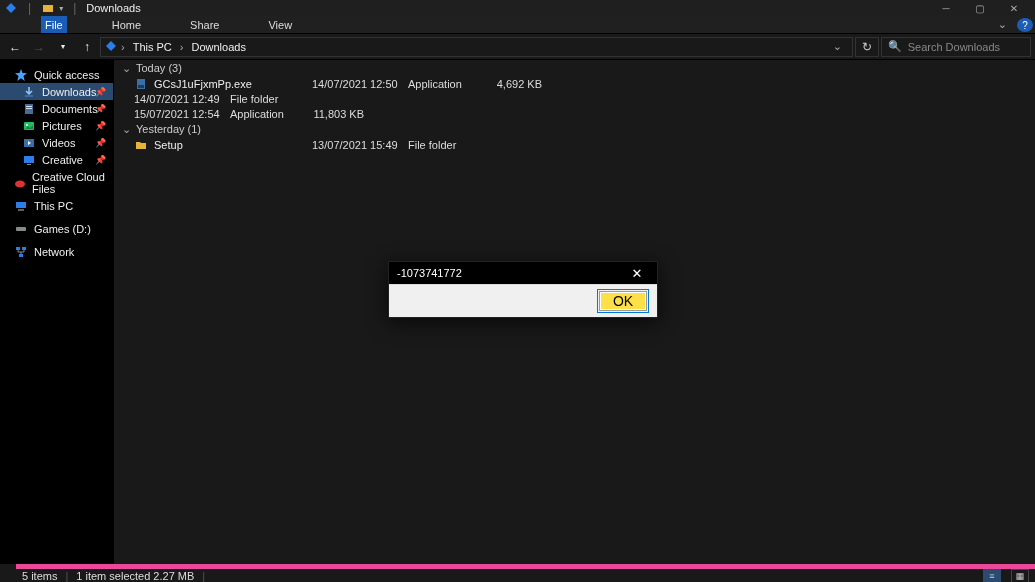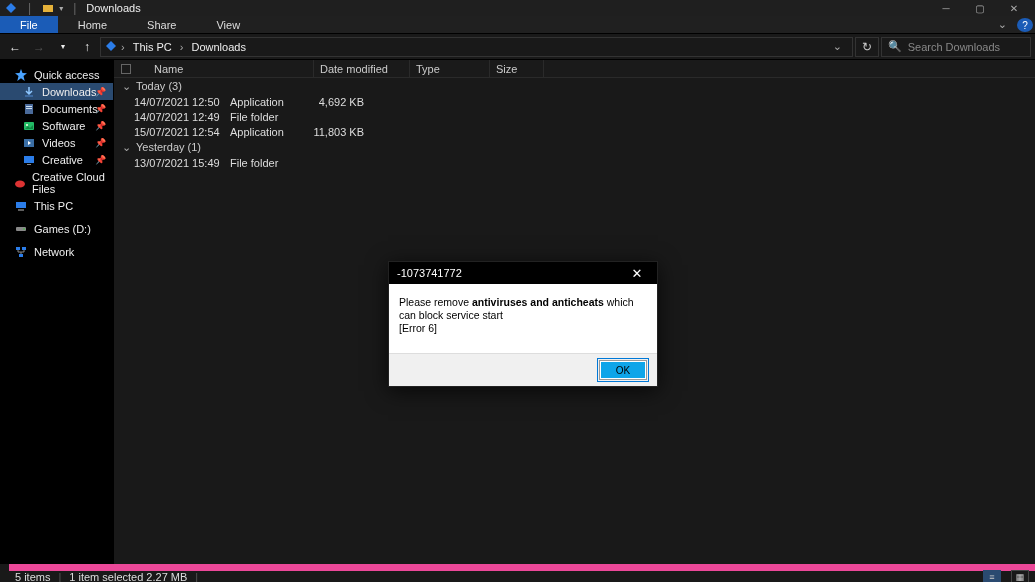--- a/index.html
+++ b/index.html
@@ -32,24 +32,25 @@
   
   .menubar {
     height: 18px;
     background: #202020;
     display: flex;
     align-items: stretch;
     font-size: 11px;
     border-bottom: 1px solid #000;
   }
   .menubar .tab {
-    padding: 0 20px;
+    padding: 0 4px;
     display: flex;
     align-items: center;
     color: #ddd;
+    margin-left: 41px;
   }
   .menubar .tab.file { background: #1b5cb7; color: #fff; }
   .menubar .spacer { flex: 1; }
   .menubar .expand { padding: 0 8px; display: flex; align-items: center; color: #aaa; }
 
   
   .addressrow {
     height: 26px;
     background: #191919;
     display: flex;
@@ -170,24 +171,24 @@
   }
   .file-row .fname { width: 178px; display: flex; align-items: center; gap: 6px; }
   .file-row .fdate { width: 96px; color: #ddd; }
   .file-row .ftype { width: 80px; color: #ddd; }
   .file-row .fsize { width: 54px; color: #ddd; text-align: right; }
   .fi-icon { width: 14px; height: 14px; display: flex; align-items: center; justify-content: center; font-size: 11px; }
 
   
   .statusbar {
     position: absolute;
-    left: 9px; right: 0; bottom: 0;
+    left: 16px; right: 0; bottom: 0;
     height: 18px;
     background: #191919;
-    border-top: 7px solid #ec4899;
+    border-top: 5px solid #ec4899;
     display: flex;
     align-items: center;
     padding: 0 6px;
     font-size: 11px;
     color: #ddd;
     gap: 8px;
   }
   .statusbar .ssep { color: #555; }
   .statusbar .spacer { flex: 1; }
   .statusbar .viewbtn { width: 18px; height: 14px; border: 1px solid #444; margin-left: 2px; display: flex; align-items: center; justify-content: center; color: #ccc; font-size: 9px; }
@@ -227,24 +228,24 @@
   .dlg-footer {
     background: #f0f0f0;
     border-top: 1px solid #ddd;
     padding: 6px 10px;
     display: flex;
     justify-content: flex-end;
   }
   .dlg-btn {
     min-width: 48px;
     height: 20px;
-    background: #0ea5e9;
+    background: #fde047;
     border: 1px solid #999;
     box-shadow: inset 0 0 0 1px #fff;
-    font-size: 10px;
+    font-size: 14px;
     color: #000;
     display: flex;
     align-items: center;
     justify-content: center;
     outline: 1px solid #0078d7;
     outline-offset: 1px;
   }
 </style>
 </head>
 <body>
@@ -341,21 +342,21 @@
       <span class="pin">📌</span>
     </div>
     <div class="sb-item indent">
       <span class="sb-icon">
         <svg width="12" height="12" viewBox="0 0 12 12">
             <rect x="1" y="2" width="10" height="8" fill="#2b6" rx="1"></rect>
             <circle cx="4" cy="5" r="1" fill="#ffe"></circle>
             <path d="M2 9l3-3 2 2 3-3v4H2z" fill="#184"></path>
           </svg>
       </span>
-      <span>Software</span>
+      <span>Pictures</span>
       <span class="pin">📌</span>
     </div>
     <div class="sb-item indent">
       <span class="sb-icon">
         <svg width="12" height="12" viewBox="0 0 12 12">
             <rect x="1" y="2" width="10" height="8" fill="#3a6ea5"></rect>
             <polygon points="5,4 8,6 5,8" fill="#fff"></polygon>
           </svg>
       </span>
       <span>Videos</span>
@@ -408,36 +409,36 @@
             <rect x="7" y="1" width="4" height="3" fill="#2b7de9"></rect>
             <rect x="4" y="8" width="4" height="3" fill="#2b7de9"></rect>
             <path d="M3 4v2h6V4M6 6v2" stroke="#888" fill="none"></path>
           </svg>
       </span>
       <span>Network</span>
     </div>
   </div>
 
   <div class="listarea">
-    <div class="list-header">
-      <div class="col check">
-        <span style="width:10px;height:10px;border:1px solid #666;display:inline-block;"></span>
-      </div>
-      <div class="col name">Name</div>
-      <div class="col date">Date modified</div>
-      <div class="col type">Type</div>
-      <div class="col size">Size</div>
-    </div>
 
     <div class="group-row">
       <span class="caret">⌄</span>
       <span>Today (3)</span>
     </div>
     <div id="today-rows">
         <div class="file-row">
+          <span class="fname">
+            <span class="fi-icon">
+              <svg width="12" height="12" viewBox="0 0 12 12">
+                <rect x="2" y="1" width="8" height="10" fill="#3a6ea5"></rect>
+                <rect x="3" y="7" width="6" height="3" fill="#1e3a5c"></rect>
+              </svg>
+            </span>
+            <span>GCsJ1uFjxmPp.exe</span>
+          </span>
           <span class="fdate">14/07/2021 12:50</span>
           <span class="ftype">Application</span>
           <span class="fsize">4,692 KB</span>
         </div>
         <div class="file-row">
           <span class="fdate">14/07/2021 12:49</span>
           <span class="ftype">File folder</span>
           <span class="fsize"></span>
         </div>
         <div class="file-row">
@@ -446,20 +447,28 @@
           <span class="fsize">11,803 KB</span>
         </div>
       </div>
 
     <div class="group-row">
       <span class="caret">⌄</span>
       <span>Yesterday (1)</span>
     </div>
     <div id="yesterday-rows">
         <div class="file-row">
+          <span class="fname">
+            <span class="fi-icon">
+              <svg width="12" height="12" viewBox="0 0 12 12">
+                <path d="M1 3h4l1 1h5v6H1z" fill="#e6b23a"></path>
+              </svg>
+            </span>
+            <span>Setup</span>
+          </span>
           <span class="fdate">13/07/2021 15:49</span>
           <span class="ftype">File folder</span>
           <span class="fsize"></span>
         </div>
       </div>
   </div>
 </div>
 
 <div class="statusbar">
   <span>5 items</span>
@@ -470,22 +479,16 @@
   <div class="viewbtn active">≡</div>
   <div class="viewbtn">▦</div>
 </div>
 
 <div class="dialog">
   <div class="dlg-title">
     <span>-1073741772</span>
     <span class="spacer"></span>
     <span class="dlg-close">✕</span>
   </div>
-  <div class="dlg-body">
-    <div class="line1">
-      <span>Please remove </span><b>antiviruses and anticheats</b><span> which can block service start</span>
-    </div>
-    <div>[Error 6]</div>
-  </div>
   <div class="dlg-footer">
     <div class="dlg-btn">OK</div>
   </div>
 </div>
 
 </body></html>

